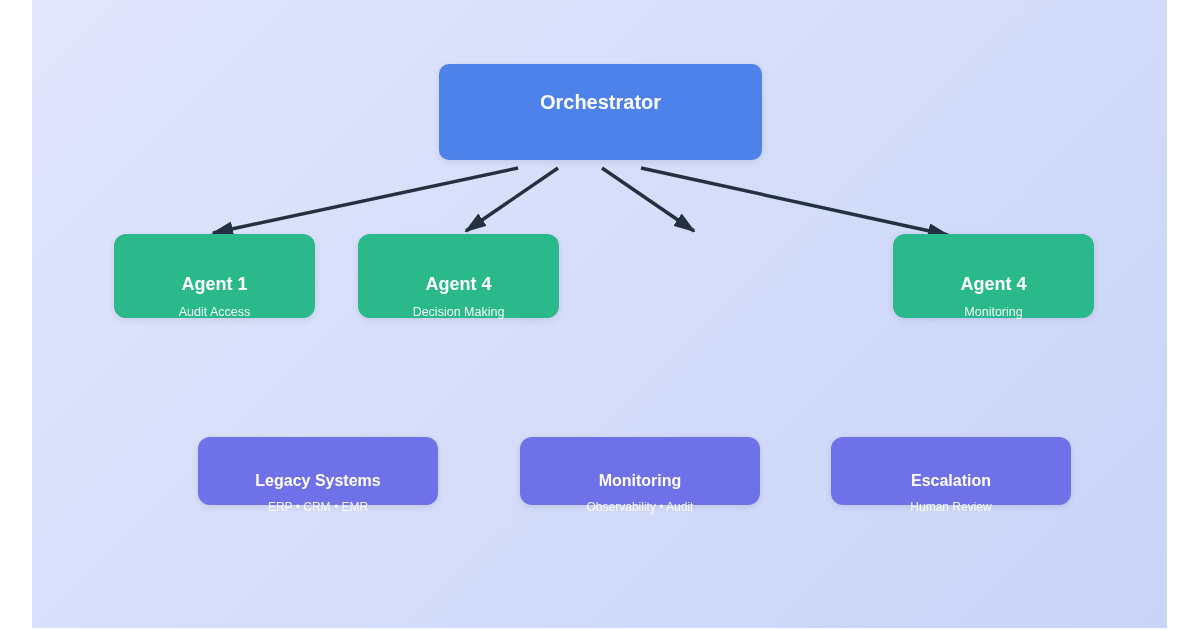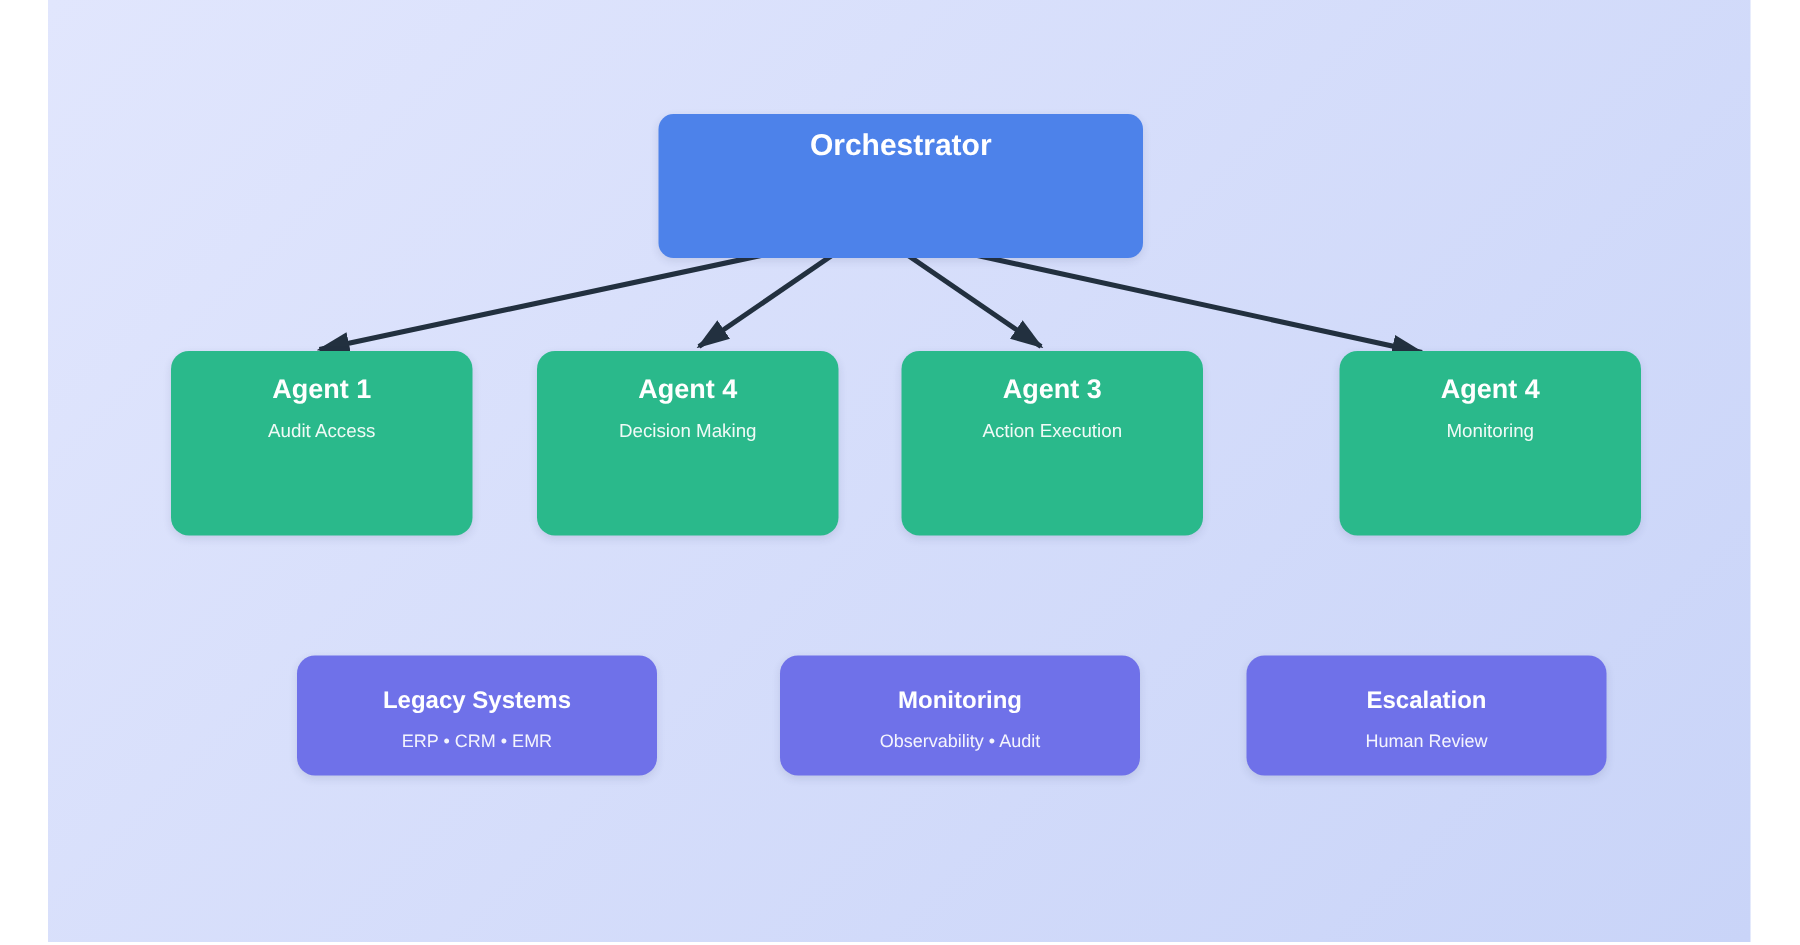--- a/index.html
+++ b/index.html
@@ -21,35 +21,35 @@
     background:linear-gradient(135deg,var(--background-start) 0%,var(--background-end) 100%);
   }
   .node{
     position:absolute;color:var(--text);text-align:center;
     display:flex;flex-direction:column;align-items:center;
     box-shadow:0 2px 6px rgba(40,50,90,0.12);
   }
   .node .title{font-weight:bold;}
   .node .subtitle{opacity:0.93;}
   .orchestrator{
-    left:439px;top:76px;width:323px;height:96px;border-radius:10px;
-    background:var(--orchestrator-bg);padding-top:10px;
+    left:439px;top:64px;width:323px;height:96px;border-radius:10px;
+    background:var(--orchestrator-bg);padding-top:27px;
   }
   .orchestrator .title{font-size:20px;margin-bottom:11px;}
   .orchestrator .subtitle{font-size:13px;}
   .agent{
-    top:234px;width:201px;height:123px;border-radius:12px;
-    background:var(--agent-bg);padding-top:15px;
+    top:234px;width:201px;height:84px;border-radius:12px;
+    background:var(--agent-bg);padding-top:40px;
   }
   .agent .title{font-size:18px;margin-bottom:10px;}
   .agent .subtitle{font-size:12.5px;}
   .agent-0{left:114px;} .agent-1{left:358px;} .agent-2{left:601px;} .agent-3{left:893px;}
   .integration{
-    top:437px;width:240px;height:80px;border-radius:12px;
-    background:var(--integration-bg);padding-top:22px;
+    top:437px;width:240px;height:68px;border-radius:12px;
+    background:var(--integration-bg);padding-top:35px;
   }
   .integration .title{font-size:16px;margin-bottom:10px;}
   .integration .subtitle{font-size:12px;}
   .integration-0{left:198px;} .integration-1{left:520px;} .integration-2{left:831px;}
   svg.arrows{position:absolute;left:0;top:0;width:1200px;height:630px;pointer-events:none;}
   svg.arrows line{stroke:var(--arrow);stroke-width:3.4px;}
   svg.arrows .arrowhead-shape{fill:var(--arrow);}
 </style>
 </head>
 <body>
@@ -74,24 +74,20 @@
   </div>
 
   <div class="node agent agent-0">
     <div class="title">Agent 1</div>
     <div class="subtitle">Audit Access</div>
   </div>
   <div class="node agent agent-1">
     <div class="title">Agent 4</div>
     <div class="subtitle">Decision Making</div>
   </div>
-  <div class="node agent agent-2">
-    <div class="title">Agent 3</div>
-    <div class="subtitle">Action Execution</div>
-  </div>
   <div class="node agent agent-3">
     <div class="title">Agent 4</div>
     <div class="subtitle">Monitoring</div>
   </div>
 
   <div class="node integration integration-0">
     <div class="title">Legacy Systems</div>
     <div class="subtitle">ERP • CRM • EMR</div>
   </div>
   <div class="node integration integration-1">

